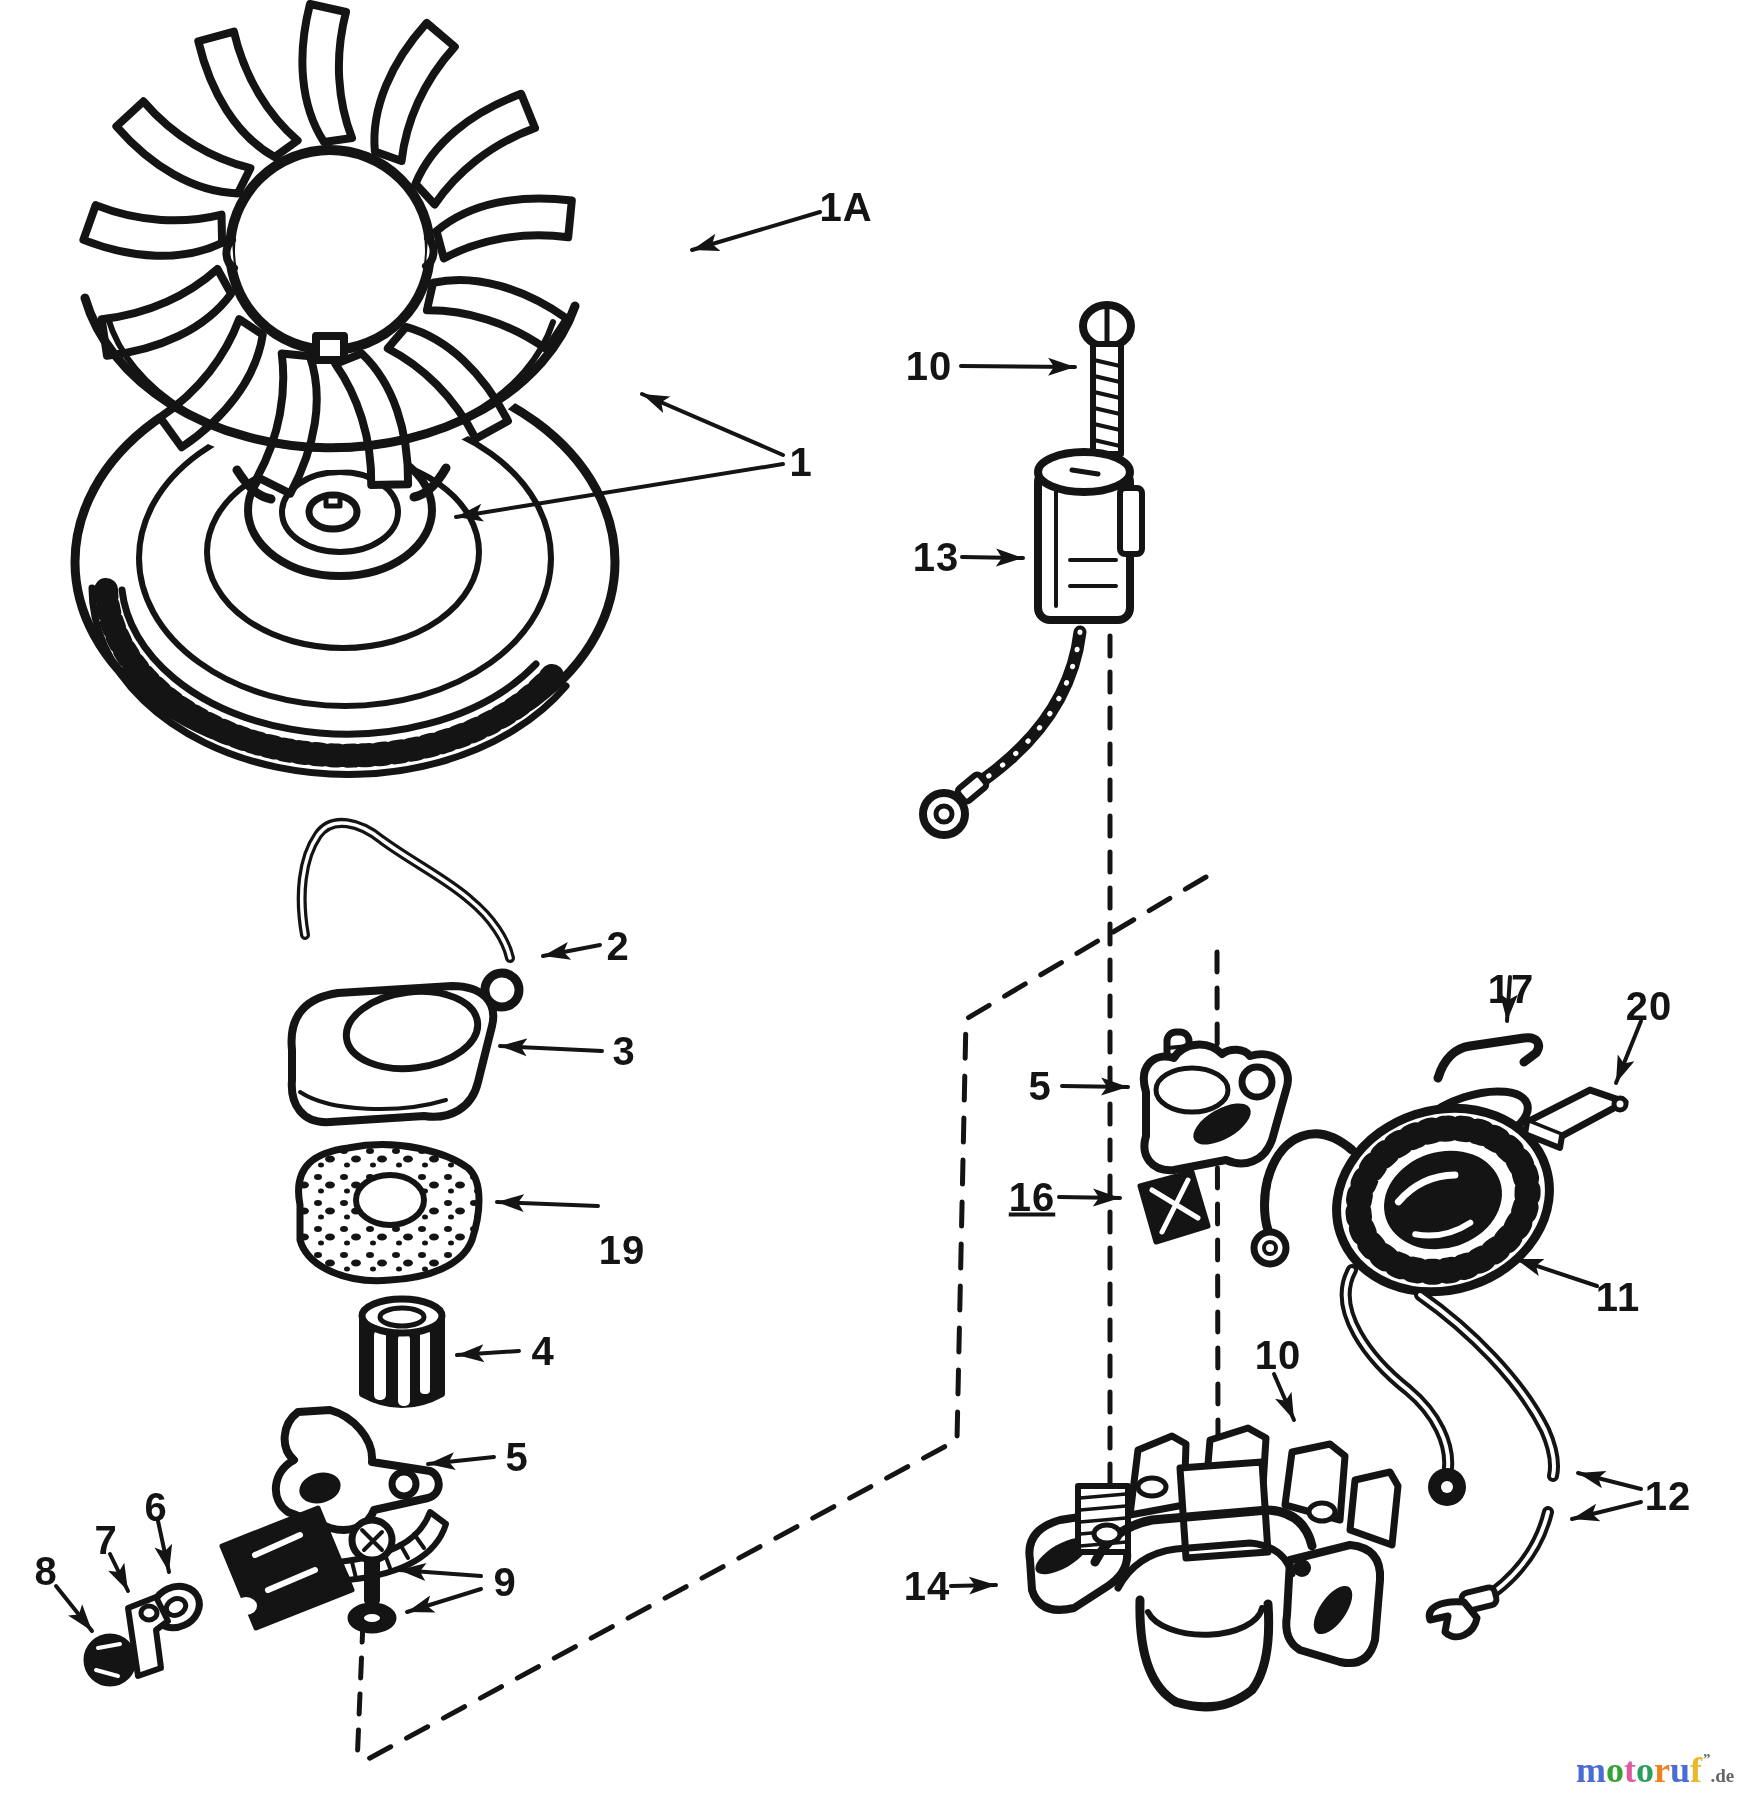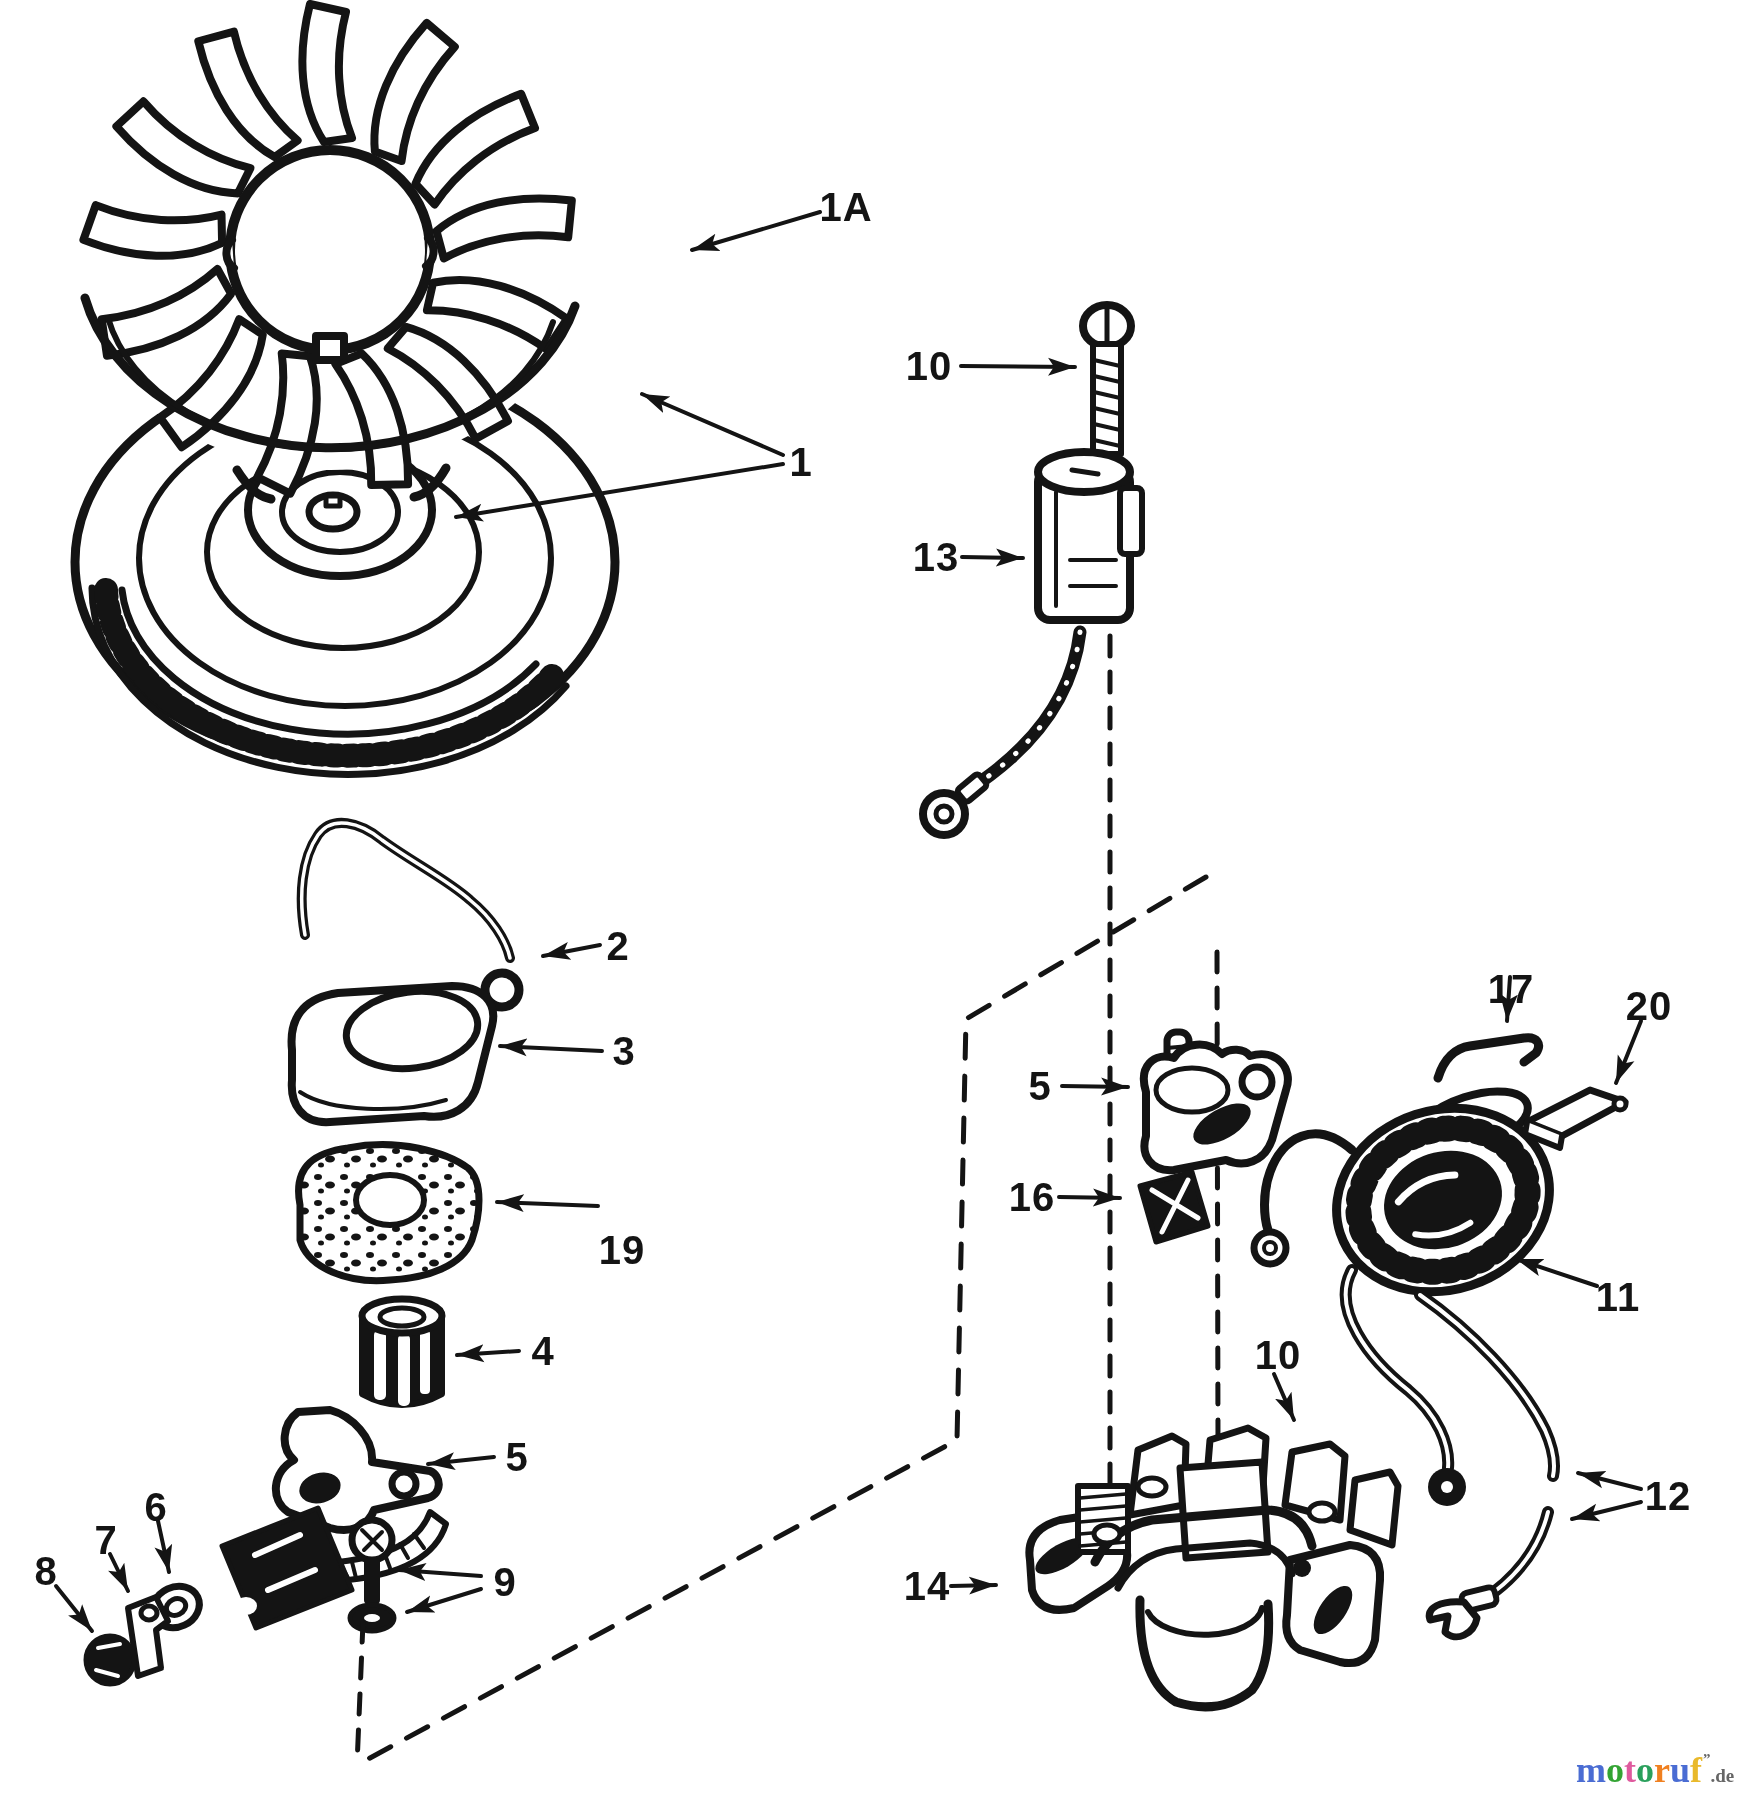--- a/index.html
+++ b/index.html
@@ -297,21 +297,21 @@
       <div class="callout" style="left: 622px; top: 1206px; margin-top: 44px;">19</div>
       <div class="callout" style="left: 543px; top: 1351px;">4</div>
       <div class="callout" style="left: 517px; top: 1457px;">5</div>
       <div class="callout" style="left: 156px; top: 1507px;">6</div>
       <div class="callout" style="left: 106px; top: 1540px;">7</div>
       <div class="callout" style="left: 46px; top: 1571px;">8</div>
       <div class="callout" style="left: 505px; top: 1582px;">9</div>
       <div class="callout" style="left: 929px; top: 366px; text-align: center;">10</div>
       <div class="callout" style="left: 936px; top: 557px;">13</div>
       <div class="callout" style="left: 1040px; top: 1086px;">5</div>
-      <div class="callout" style="left: 1032px; top: 1197px;">16</div>
+      <div class="callout" style="left: 1032px; top: 1197px; text-decoration: underline;">16</div>
       <div class="callout" style="left: 1511px; top: 965px; margin-top: 24px;">17</div>
       <div class="callout" style="left: 1649px; top: 1006px;">20</div>
       <div class="callout" style="left: 1618px; top: 1297px;">11</div>
       <div class="callout" style="left: 1278px; top: 1355px;">10</div>
       <div class="callout" style="left: 927px; top: 1586px;">14</div>
       <div class="callout" style="left: 1668px; top: 1496px;">12</div>
     </div>
 
 <div class="watermark">
   <span id="wm-letters"><span style="color: rgb(74, 108, 211);">m</span><span style="color: rgb(51, 164, 51);">o</span><span style="color: rgb(223, 90, 158);">t</span><span style="color: rgb(42, 160, 92);">o</span><span style="color: rgb(240, 128, 32);">r</span><span style="color: rgb(74, 108, 211);">u</span><span style="color: rgb(233, 185, 43);">f</span></span><span class="tick" style="color: rgb(102, 102, 102);">”</span><span class="tld" style="color: rgb(102, 102, 102);">.de</span>

